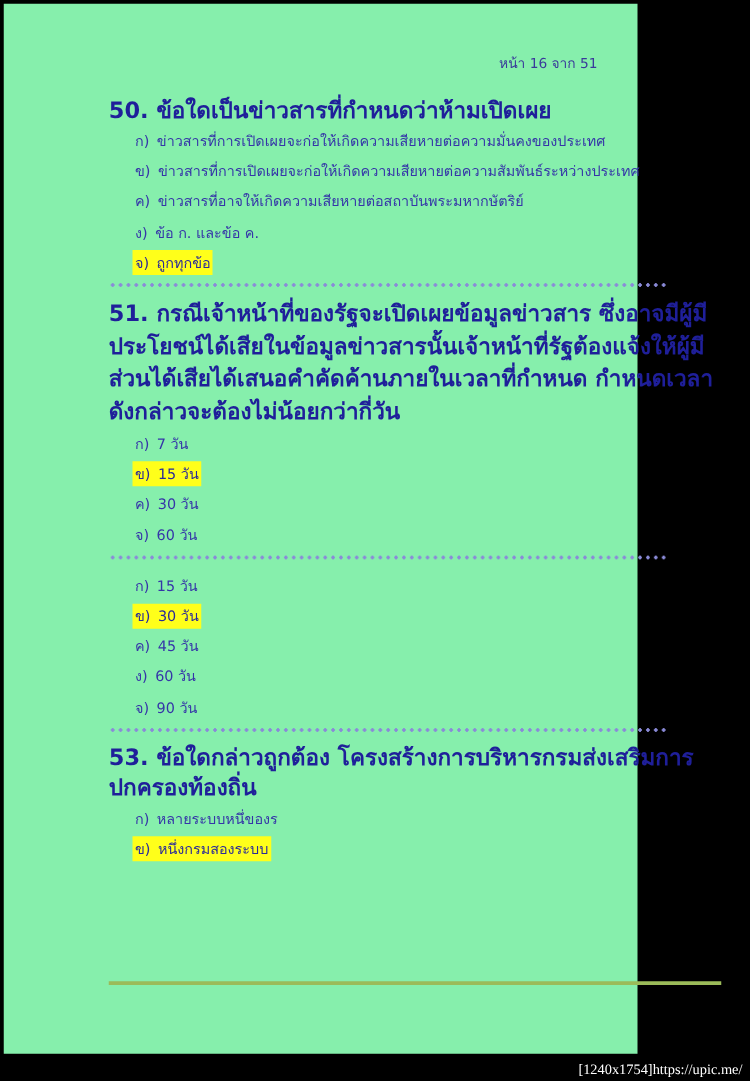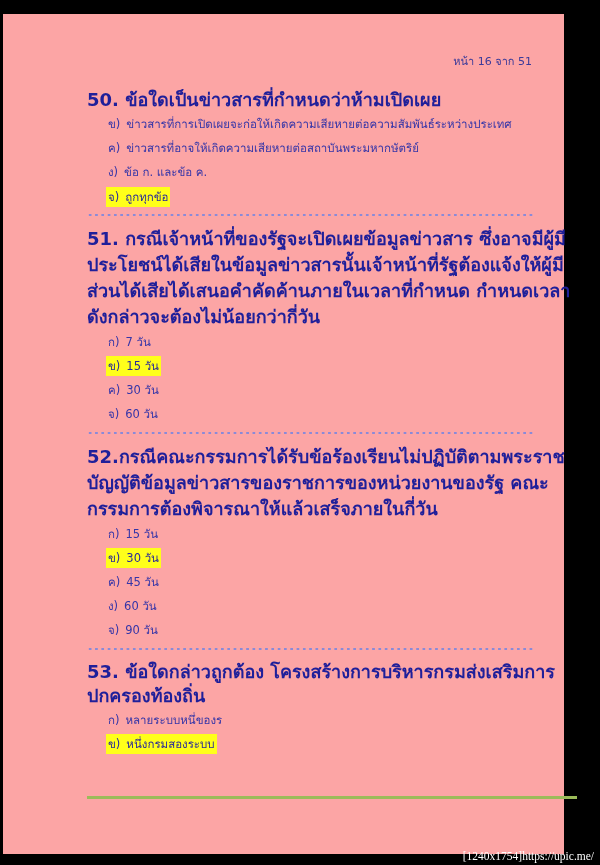--- a/index.html
+++ b/index.html
@@ -1,22 +1,22 @@
 <!DOCTYPE html>
 <html><head>
 <meta charset="utf-8">
 <style>
   html, body { margin: 0; padding: 0; }
   body {
     width: 600px; height: 865px; background: #000; position: relative; overflow: hidden;
     font-family: "DejaVu Sans", "Liberation Sans", sans-serif;
   }
   .page {
-    position: absolute; left: 3px; top: 14px; width: 561px; height: 840px;
-    background: #fca5a5;
+    position: absolute; left: 3px; top: 3px; width: 507px; height: 840px;
+    background: #86efac;
   }
   .page-number {
     position: absolute; top: 38px; right: 32px;
     font-size: 11px; color: #3a3a9a;
   }
   .content {
     position: absolute; left: 84px; top: 74px; width: 500px;
     color: #2e2e9e;
   }
   .q-title {
@@ -54,41 +54,41 @@
 <body>
 
 <div class="page">
   <div class="page-number">หน้า 16 จาก 51</div>
 
   <div class="content">
 
     <section>
       <p class="q-title first">50. ข้อใดเป็นข่าวสารที่กำหนดว่าห้ามเปิดเผย</p>
       <ul class="options">
+        <li class="option"><span class="txt"><span class="label">ก)</span><span>ข่าวสารที่การเปิดเผยจะก่อให้เกิดความเสียหายต่อความมั่นคงของประเทศ</span></span></li>
         <li class="option"><span class="txt"><span class="label">ข)</span><span>ข่าวสารที่การเปิดเผยจะก่อให้เกิดความเสียหายต่อความสัมพันธ์ระหว่างประเทศ</span></span></li>
         <li class="option"><span class="txt"><span class="label">ค)</span><span>ข่าวสารที่อาจให้เกิดความเสียหายต่อสถาบันพระมหากษัตริย์</span></span></li>
         <li class="option"><span class="txt"><span class="label">ง)</span><span>ข้อ ก. และข้อ ค.</span></span></li>
         <li class="option correct"><span class="txt"><span class="label">จ)</span><span>ถูกทุกข้อ</span></span></li>
       </ul>
     </section>
     <div class="separator"></div>
 
     <section>
       <p class="q-title q51-title">51. กรณีเจ้าหน้าที่ของรัฐจะเปิดเผยข้อมูลข่าวสาร ซึ่งอาจมีผู้มีประโยชน์ได้เสียในข้อมูลข่าวสารนั้นเจ้าหน้าที่รัฐต้องแจ้งให้ผู้มีส่วนได้เสียได้เสนอคำคัดค้านภายในเวลาที่กำหนด กำหนดเวลาดังกล่าวจะต้องไม่น้อยกว่ากี่วัน</p>
       <ul class="options">
         <li class="option"><span class="txt"><span class="label">ก)</span><span>7 วัน</span></span></li>
         <li class="option correct"><span class="txt"><span class="label">ข)</span><span>15 วัน</span></span></li>
         <li class="option"><span class="txt"><span class="label">ค)</span><span>30 วัน</span></span></li>
         <li class="option"><span class="txt"><span class="label">จ)</span><span>60 วัน</span></span></li>
       </ul>
     </section>
     <div class="separator"></div>
 
     <section>
-      <p class="q-title q52-title">52.กรณีคณะกรรมการได้รับข้อร้องเรียนไม่ปฏิบัติตามพระราชบัญญัติข้อมูลข่าวสารของราชการของหน่วยงานของรัฐ คณะกรรมการต้องพิจารณาให้แล้วเสร็จภายในกี่วัน</p>
       <ul class="options">
         <li class="option"><span class="txt"><span class="label">ก)</span><span>15 วัน</span></span></li>
         <li class="option correct"><span class="txt"><span class="label">ข)</span><span>30 วัน</span></span></li>
         <li class="option"><span class="txt"><span class="label">ค)</span><span>45 วัน</span></span></li>
         <li class="option"><span class="txt"><span class="label">ง)</span><span>60 วัน</span></span></li>
         <li class="option"><span class="txt"><span class="label">จ)</span><span>90 วัน</span></span></li>
       </ul>
     </section>
     <div class="separator"></div>
 

